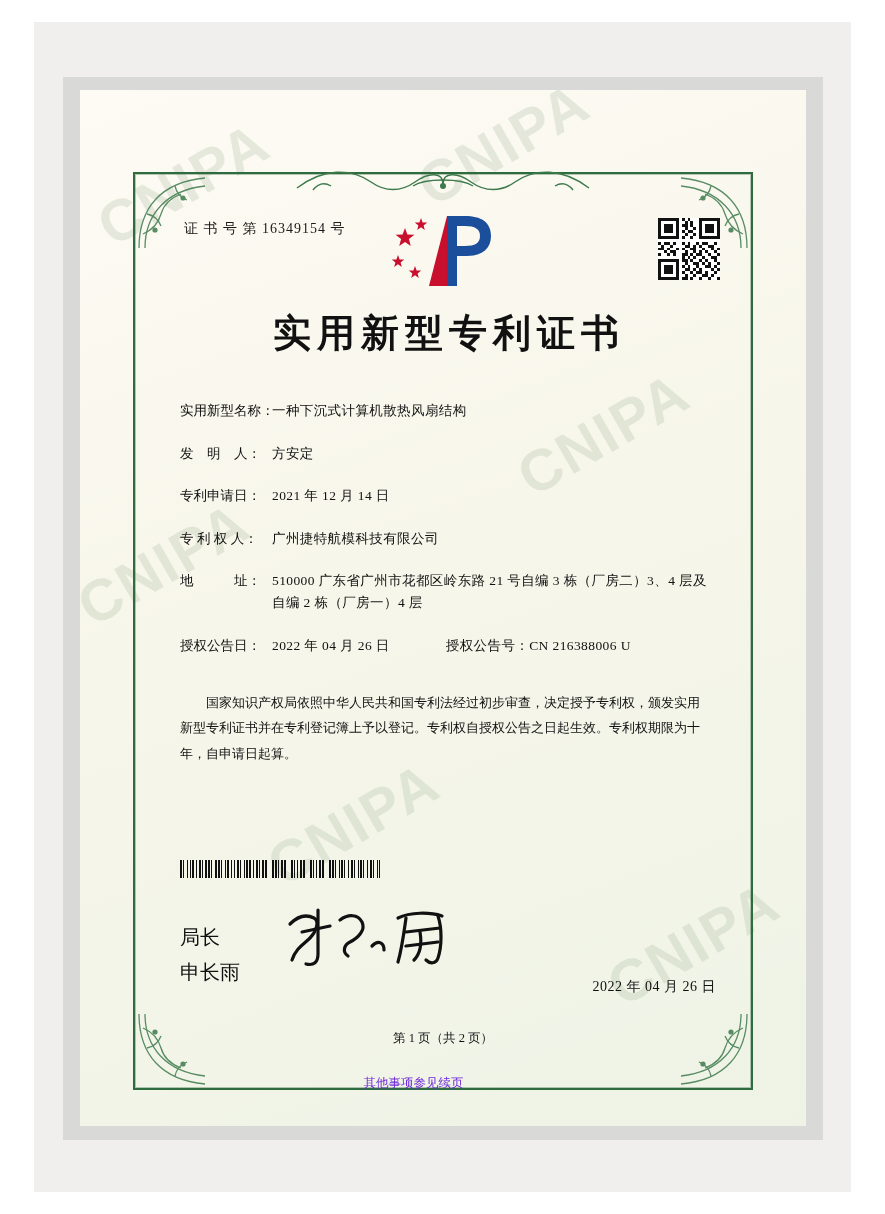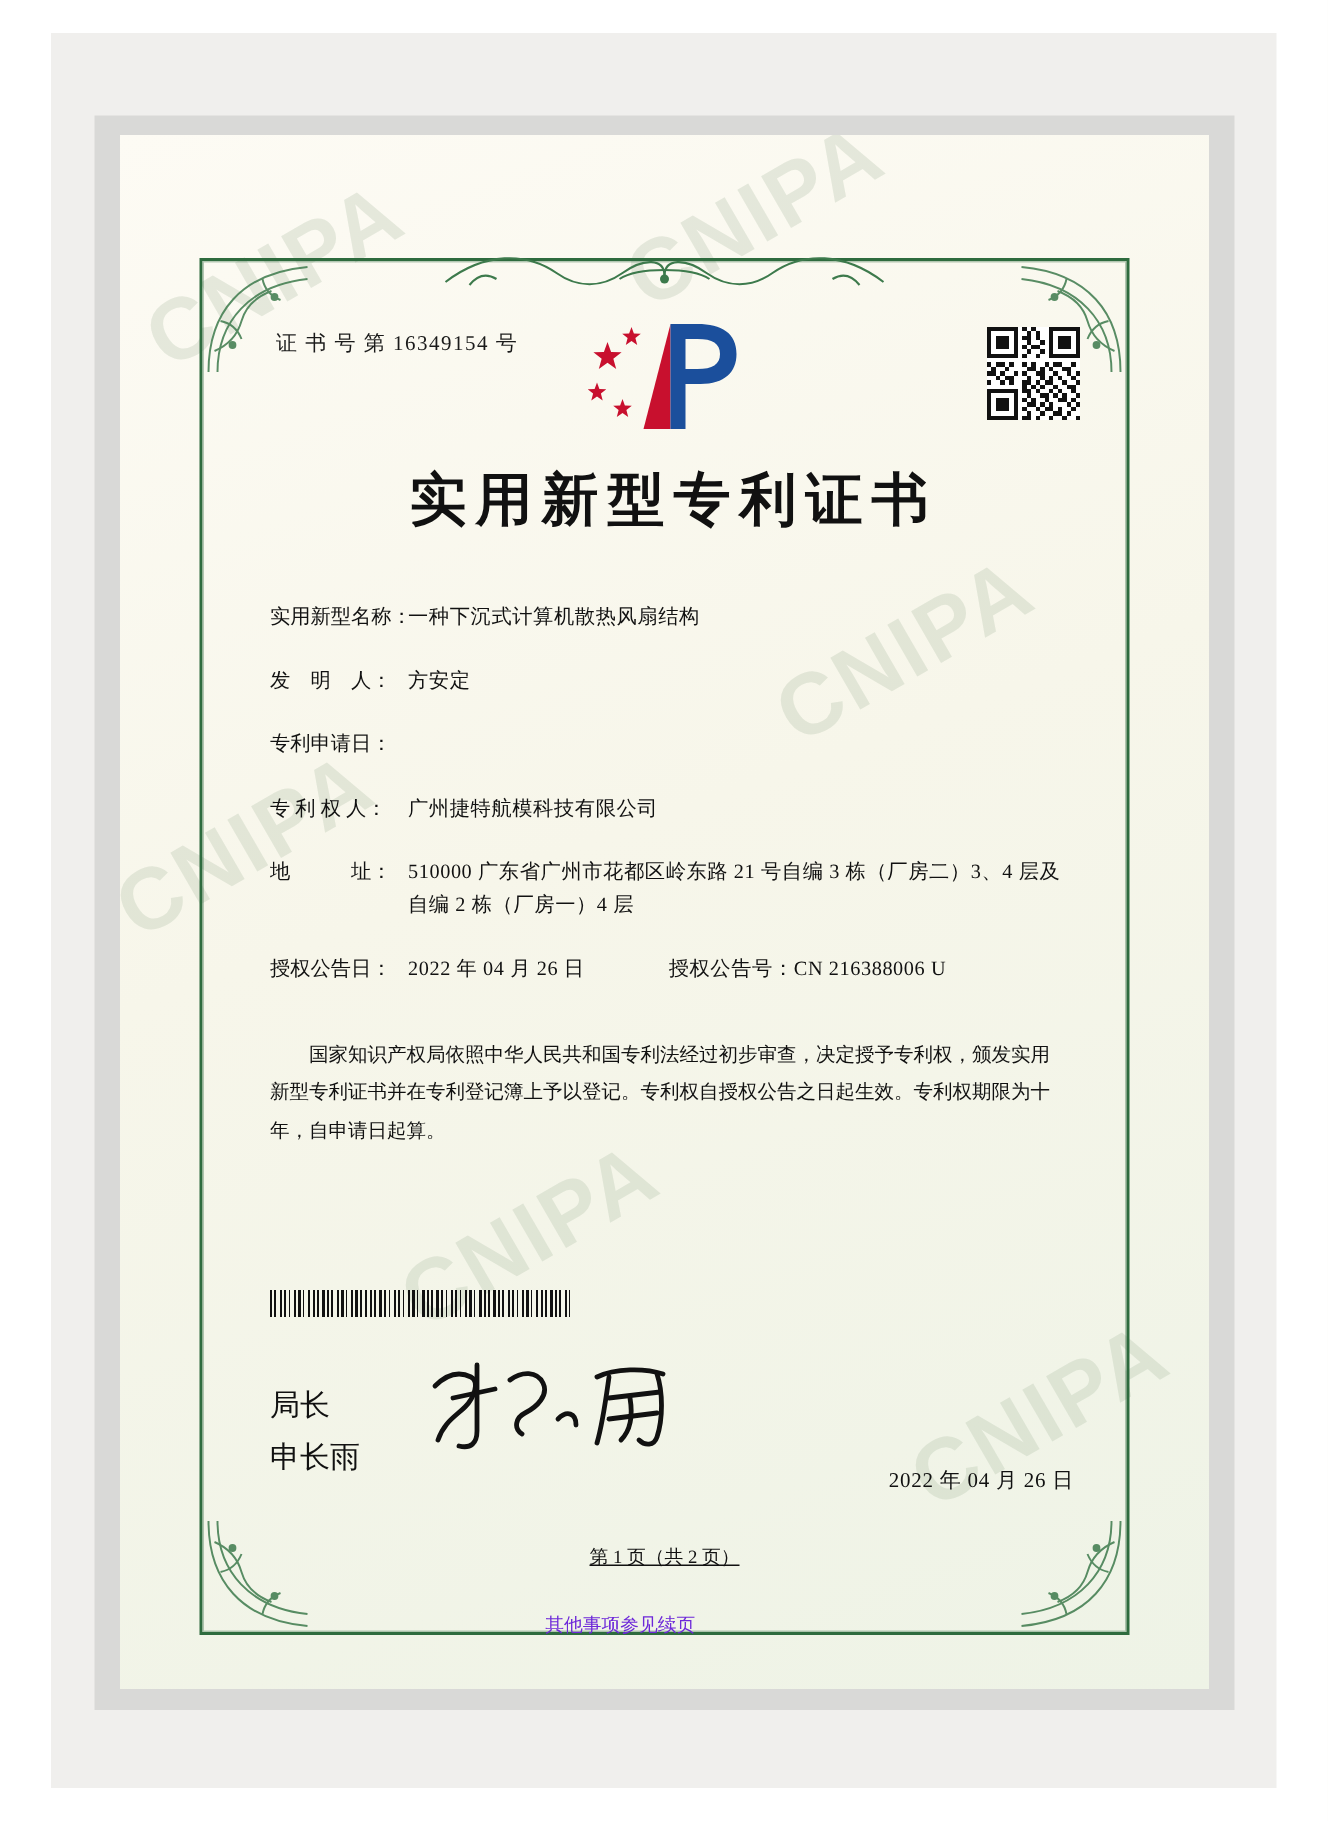--- a/index.html
+++ b/index.html
@@ -233,21 +233,20 @@
     color: #111;
   }
 
   .page-no {
     position: absolute;
     left: 0; right: 0;
     top: 940px;
     text-align: center;
     font-size: 12.5px;
     color: #111;
-    text-decoration: underline;
   }
 
   .footnote {
     position: absolute;
     left: 0; right: 0;
     top: 985px;
     text-align: center;
     font-size: 12.5px;
     color: #111;
   }
@@ -473,20 +472,21 @@
       </div>
 
       <div class="field-row">
         <div class="field-label">发　明　人：</div>
         <div class="field-value">方安定</div>
       </div>
 
 
       <div class="field-row">
         <div class="field-label">专利申请日：</div>
+        <div class="field-value">2021 年 12 月 14 日</div>
       </div>
 
       <div class="field-row">
         <div class="field-label">专 利 权 人：</div>
         <div class="field-value">广州捷特航模科技有限公司</div>
       </div>
 
       <div class="field-row">
         <div class="field-label">地　　　址：</div>
         <div class="field-value">510000  广东省广州市花都区岭东路 21 号自编 3 栋（厂房二）3、4 层及自编 2 栋（厂房一）4 层</div>

